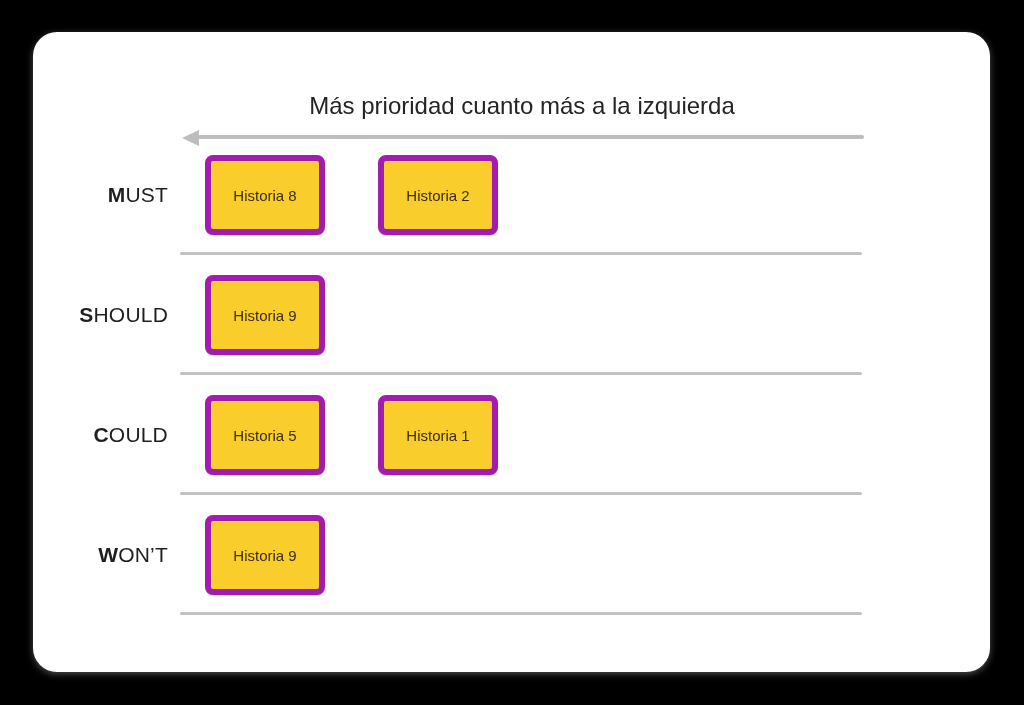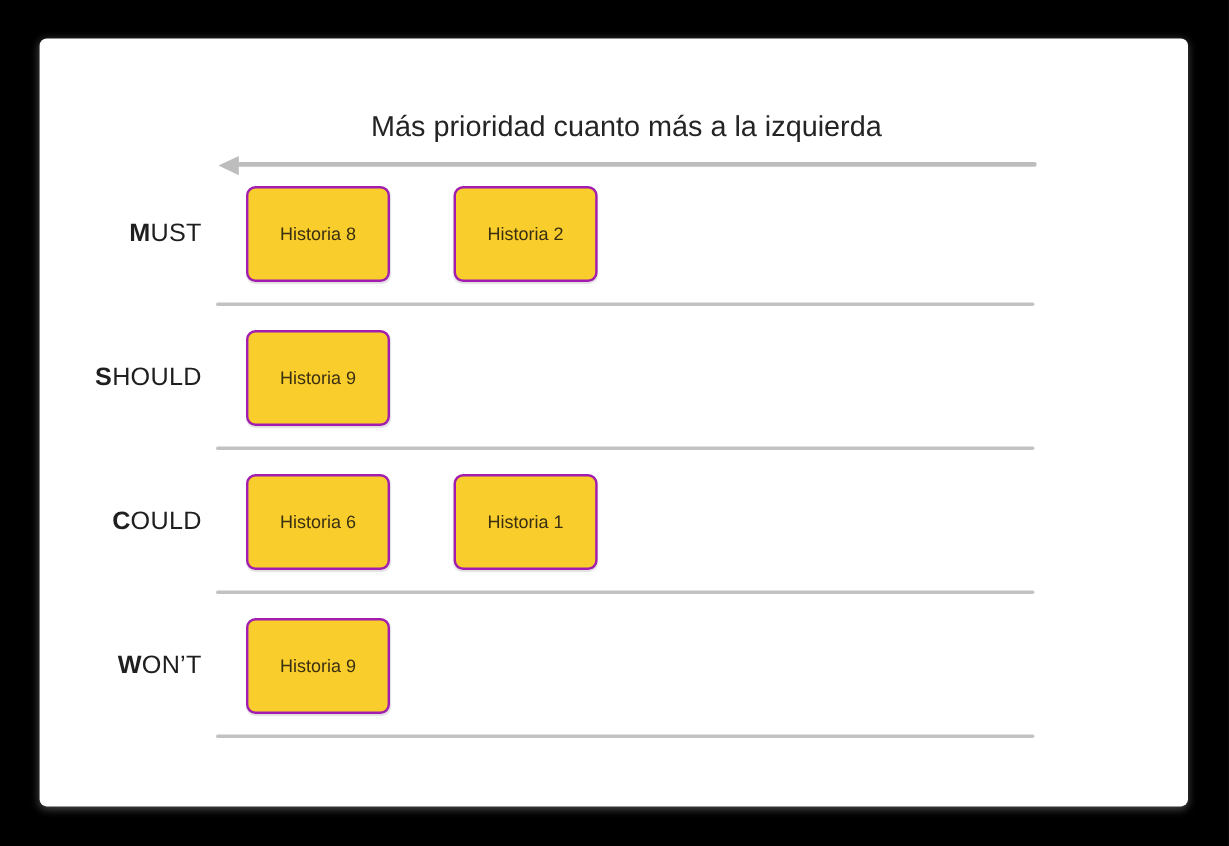--- a/index.html
+++ b/index.html
@@ -15,21 +15,21 @@
   }
 
   
   #board {
     position: absolute;
     left: 33px;
     top: 32px;
     width: 957px;
     height: 640px;
     background: #ffffff;
-    border-radius: 6px;
+    border-radius: 24px;
     box-shadow: 0 2px 7px rgba(255,255,255,0.30);
   }
 
   
   #axis-title {
     position: absolute;
     left: 148px;
     top: 60px;
     width: 682px;
     text-align: center;
@@ -83,21 +83,21 @@
     top: 0;
     height: 120px;
     display: flex;
     align-items: center;
     gap: 53px;
   }
   .card {
     width: 120px;
     height: 80px;
     background: #f8cd2c;
-    border: 2px solid #a21caf;
+    border: 6px solid #a21caf;
     border-radius: 8px;
     box-sizing: border-box;
     display: flex;
     align-items: center;
     justify-content: center;
     font-size: 15px;
     color: #3b2f12;
     box-shadow: 0 1px 1px rgba(0,0,0,0.12);
   }
   .separator {
@@ -152,21 +152,21 @@
         </div>
         <div class="separator"></div>
       </div>
       <div class="row">
         <div class="row-label">
           <span class="initial">C</span>
           <span class="rest">OULD</span>
         </div>
         <div class="cards">
           <div class="card">
-            <span>Historia 6</span>
+            <span>Historia 5</span>
           </div>
           <div class="card">
             <span>Historia 1</span>
           </div>
         </div>
         <div class="separator"></div>
       </div>
       <div class="row">
         <div class="row-label">
           <span class="initial">W</span>

